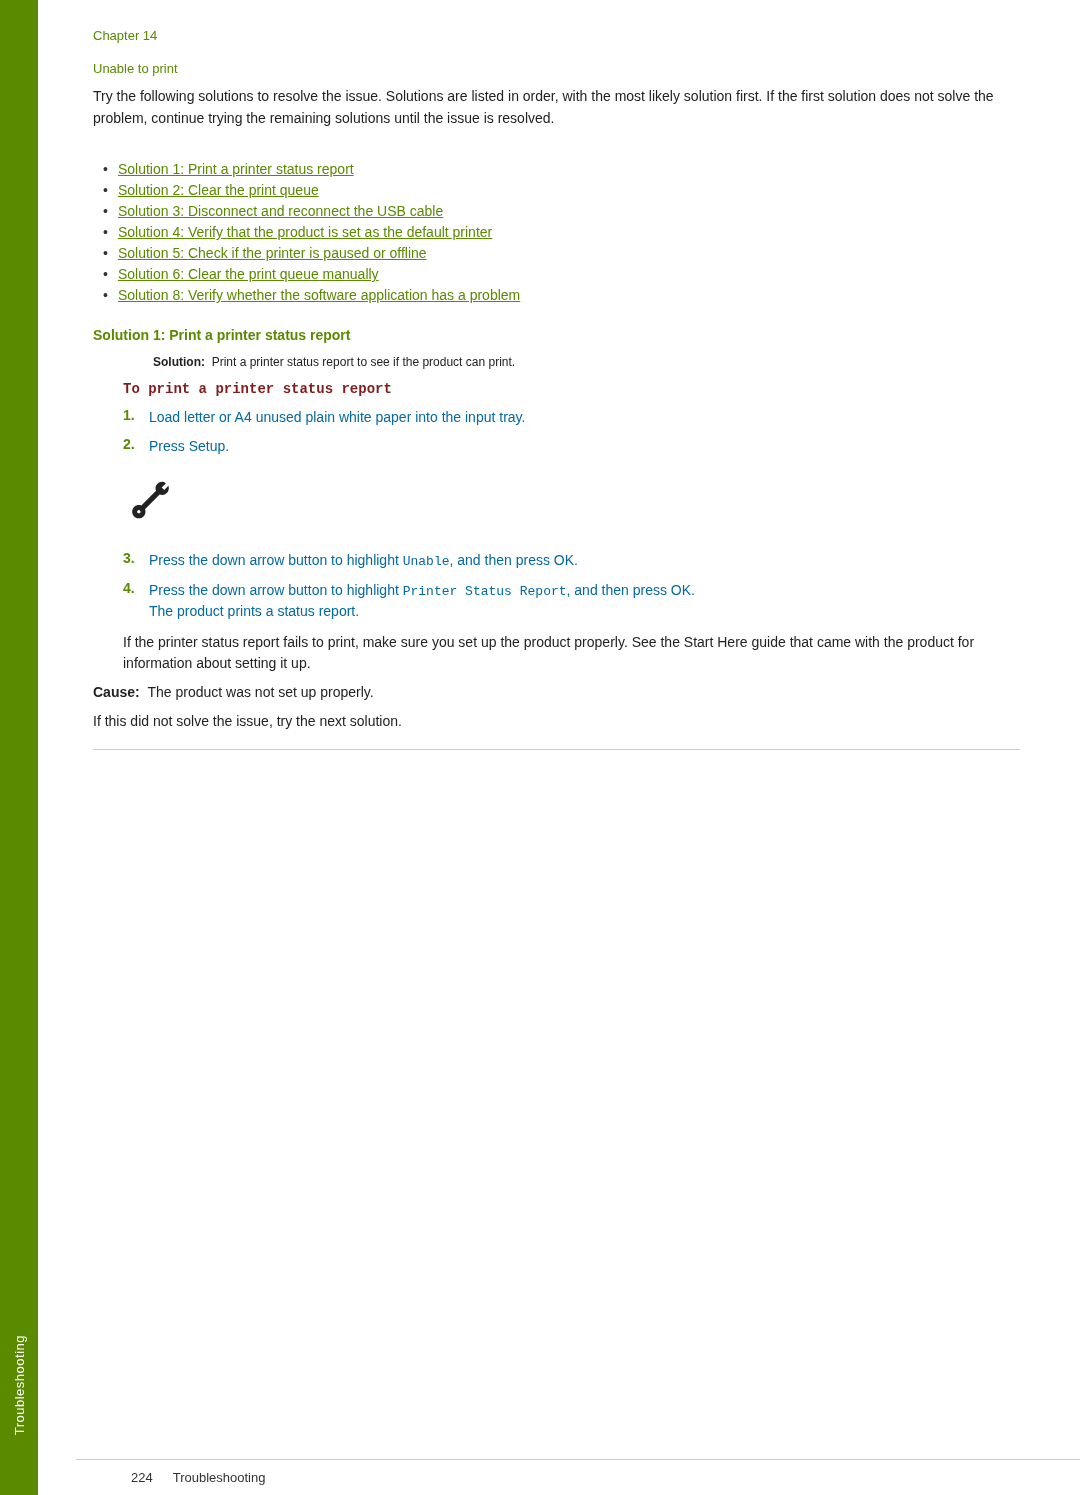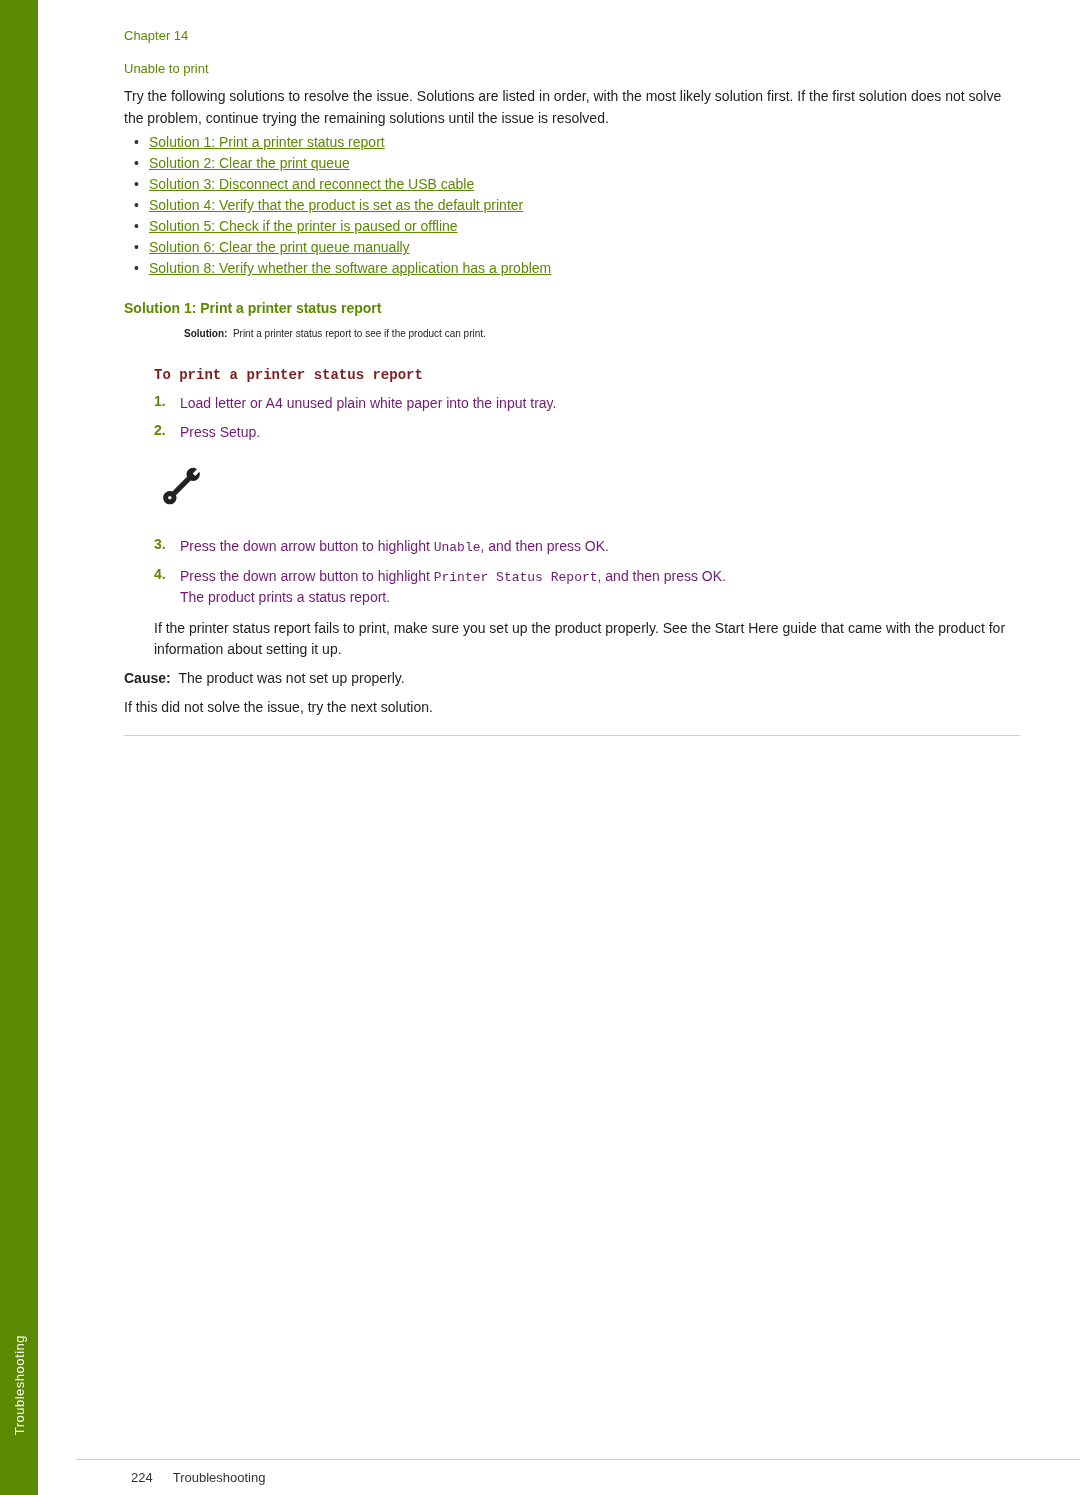--- a/index.html
+++ b/index.html
@@ -38,42 +38,42 @@
     .sidebar-text {
       color: #fff;
       font-size: 13px;
       writing-mode: vertical-rl;
       transform: rotate(180deg);
       letter-spacing: 0.5px;
     }
 
     .main-content {
       flex: 1;
-      padding: 28px 60px 60px 86px;
+      padding: 28px 60px 60px 55px;
       position: relative;
     }
 
     .chapter-label {
       color: #5a8a00;
       font-size: 13px;
       margin-bottom: 18px;
       font-weight: normal;
     }
 
     .section-title {
       color: #5a8a00;
       font-size: 13px;
       font-weight: normal;
       margin-bottom: 10px;
     }
 
     .intro-text {
       font-size: 14px;
       line-height: 1.55;
-      margin-bottom: 5px;
+      margin-bottom: 32px;
       color: #222;
     }
 
     .solution-list {
       list-style: none;
       margin-bottom: 24px;
       padding-left: 10px;
     }
 
     .solution-list li {
@@ -98,22 +98,22 @@
     }
 
     .solution-section-title {
       color: #5a8a00;
       font-size: 14px;
       font-weight: bold;
       margin-bottom: 12px;
     }
 
     .solution-label {
-      font-size: 10px;
-      margin-bottom: 28px;
+      font-size: 12px;
+      margin-bottom: 12px;
       padding-left: 30px;
       color: #222;
     }
 
     .solution-label strong {
       font-weight: bold;
     }
 
     .procedure-title {
       font-size: 14px;
@@ -199,21 +199,21 @@
 
     .numbered-list-steps li .num {
       color: #5a8a00;
       font-weight: bold;
       margin-right: 10px;
       flex-shrink: 0;
       min-width: 16px;
     }
 
     .numbered-list-steps li .text {
-      color: #701a75;
+      color: #0369a1;
       line-height: 1.5;
     }
 
     .indent-block {
       padding-left: 30px;
     }
   </style>
 </head>
 <body>
 

